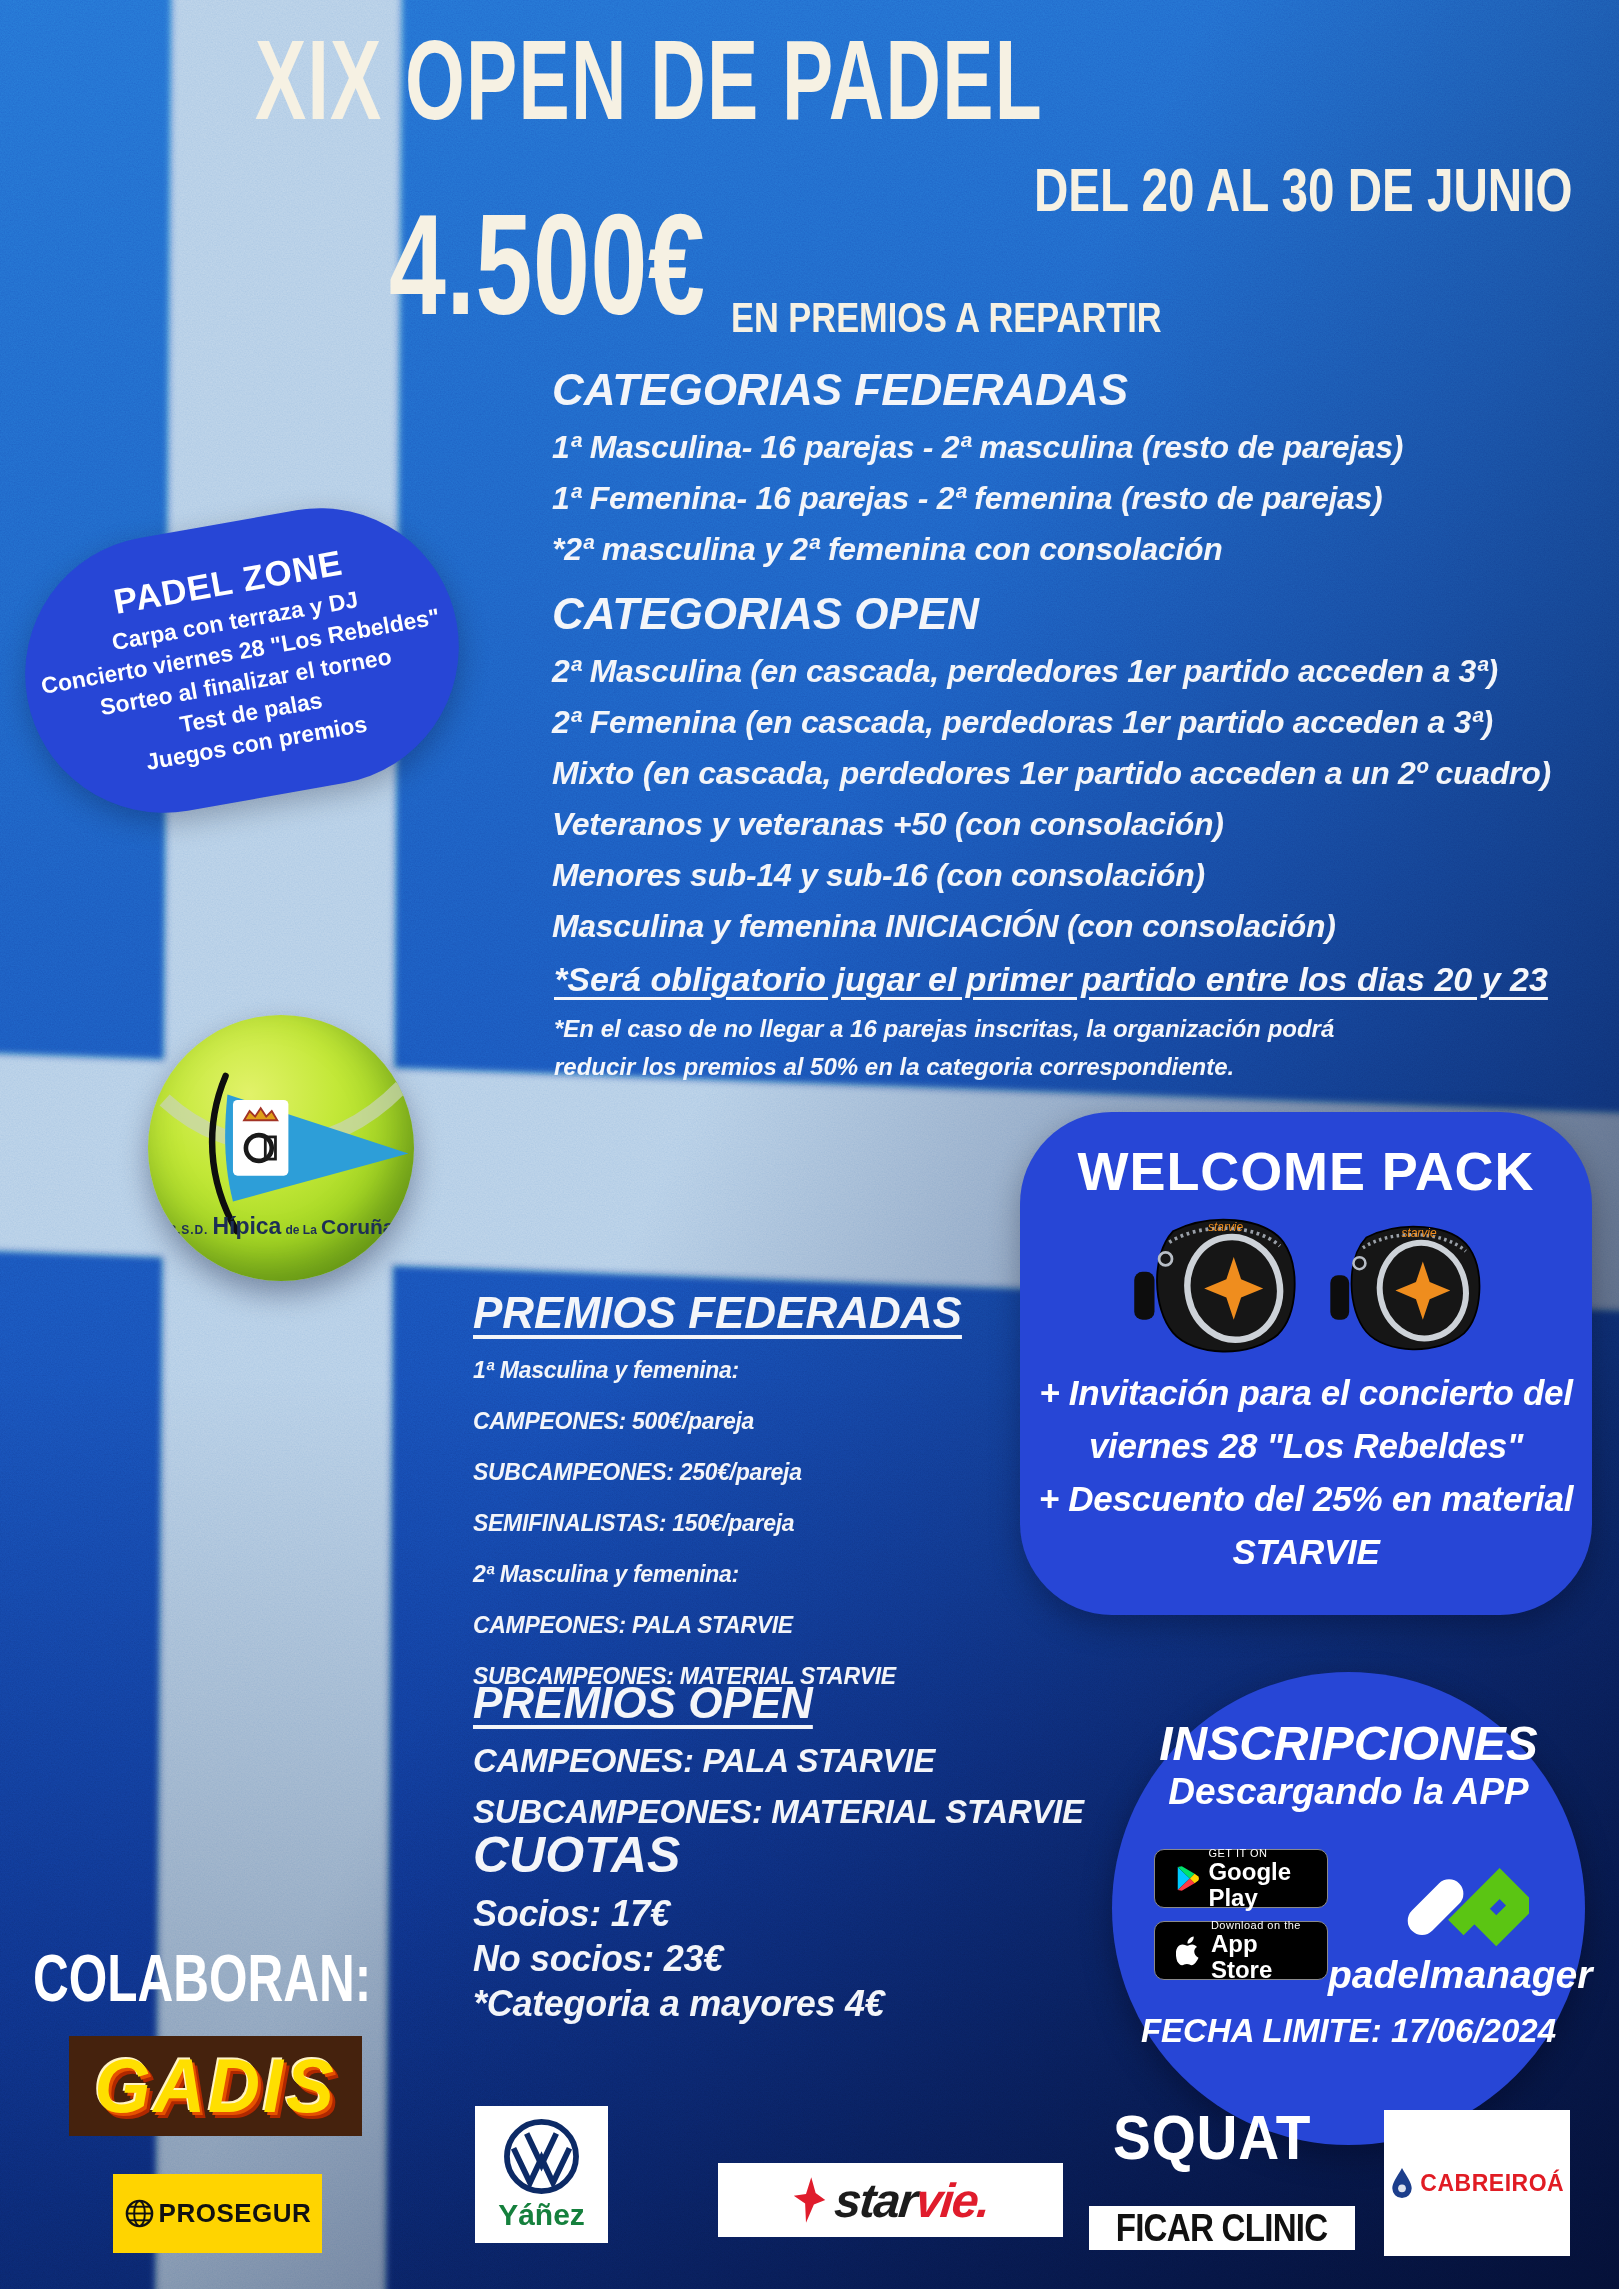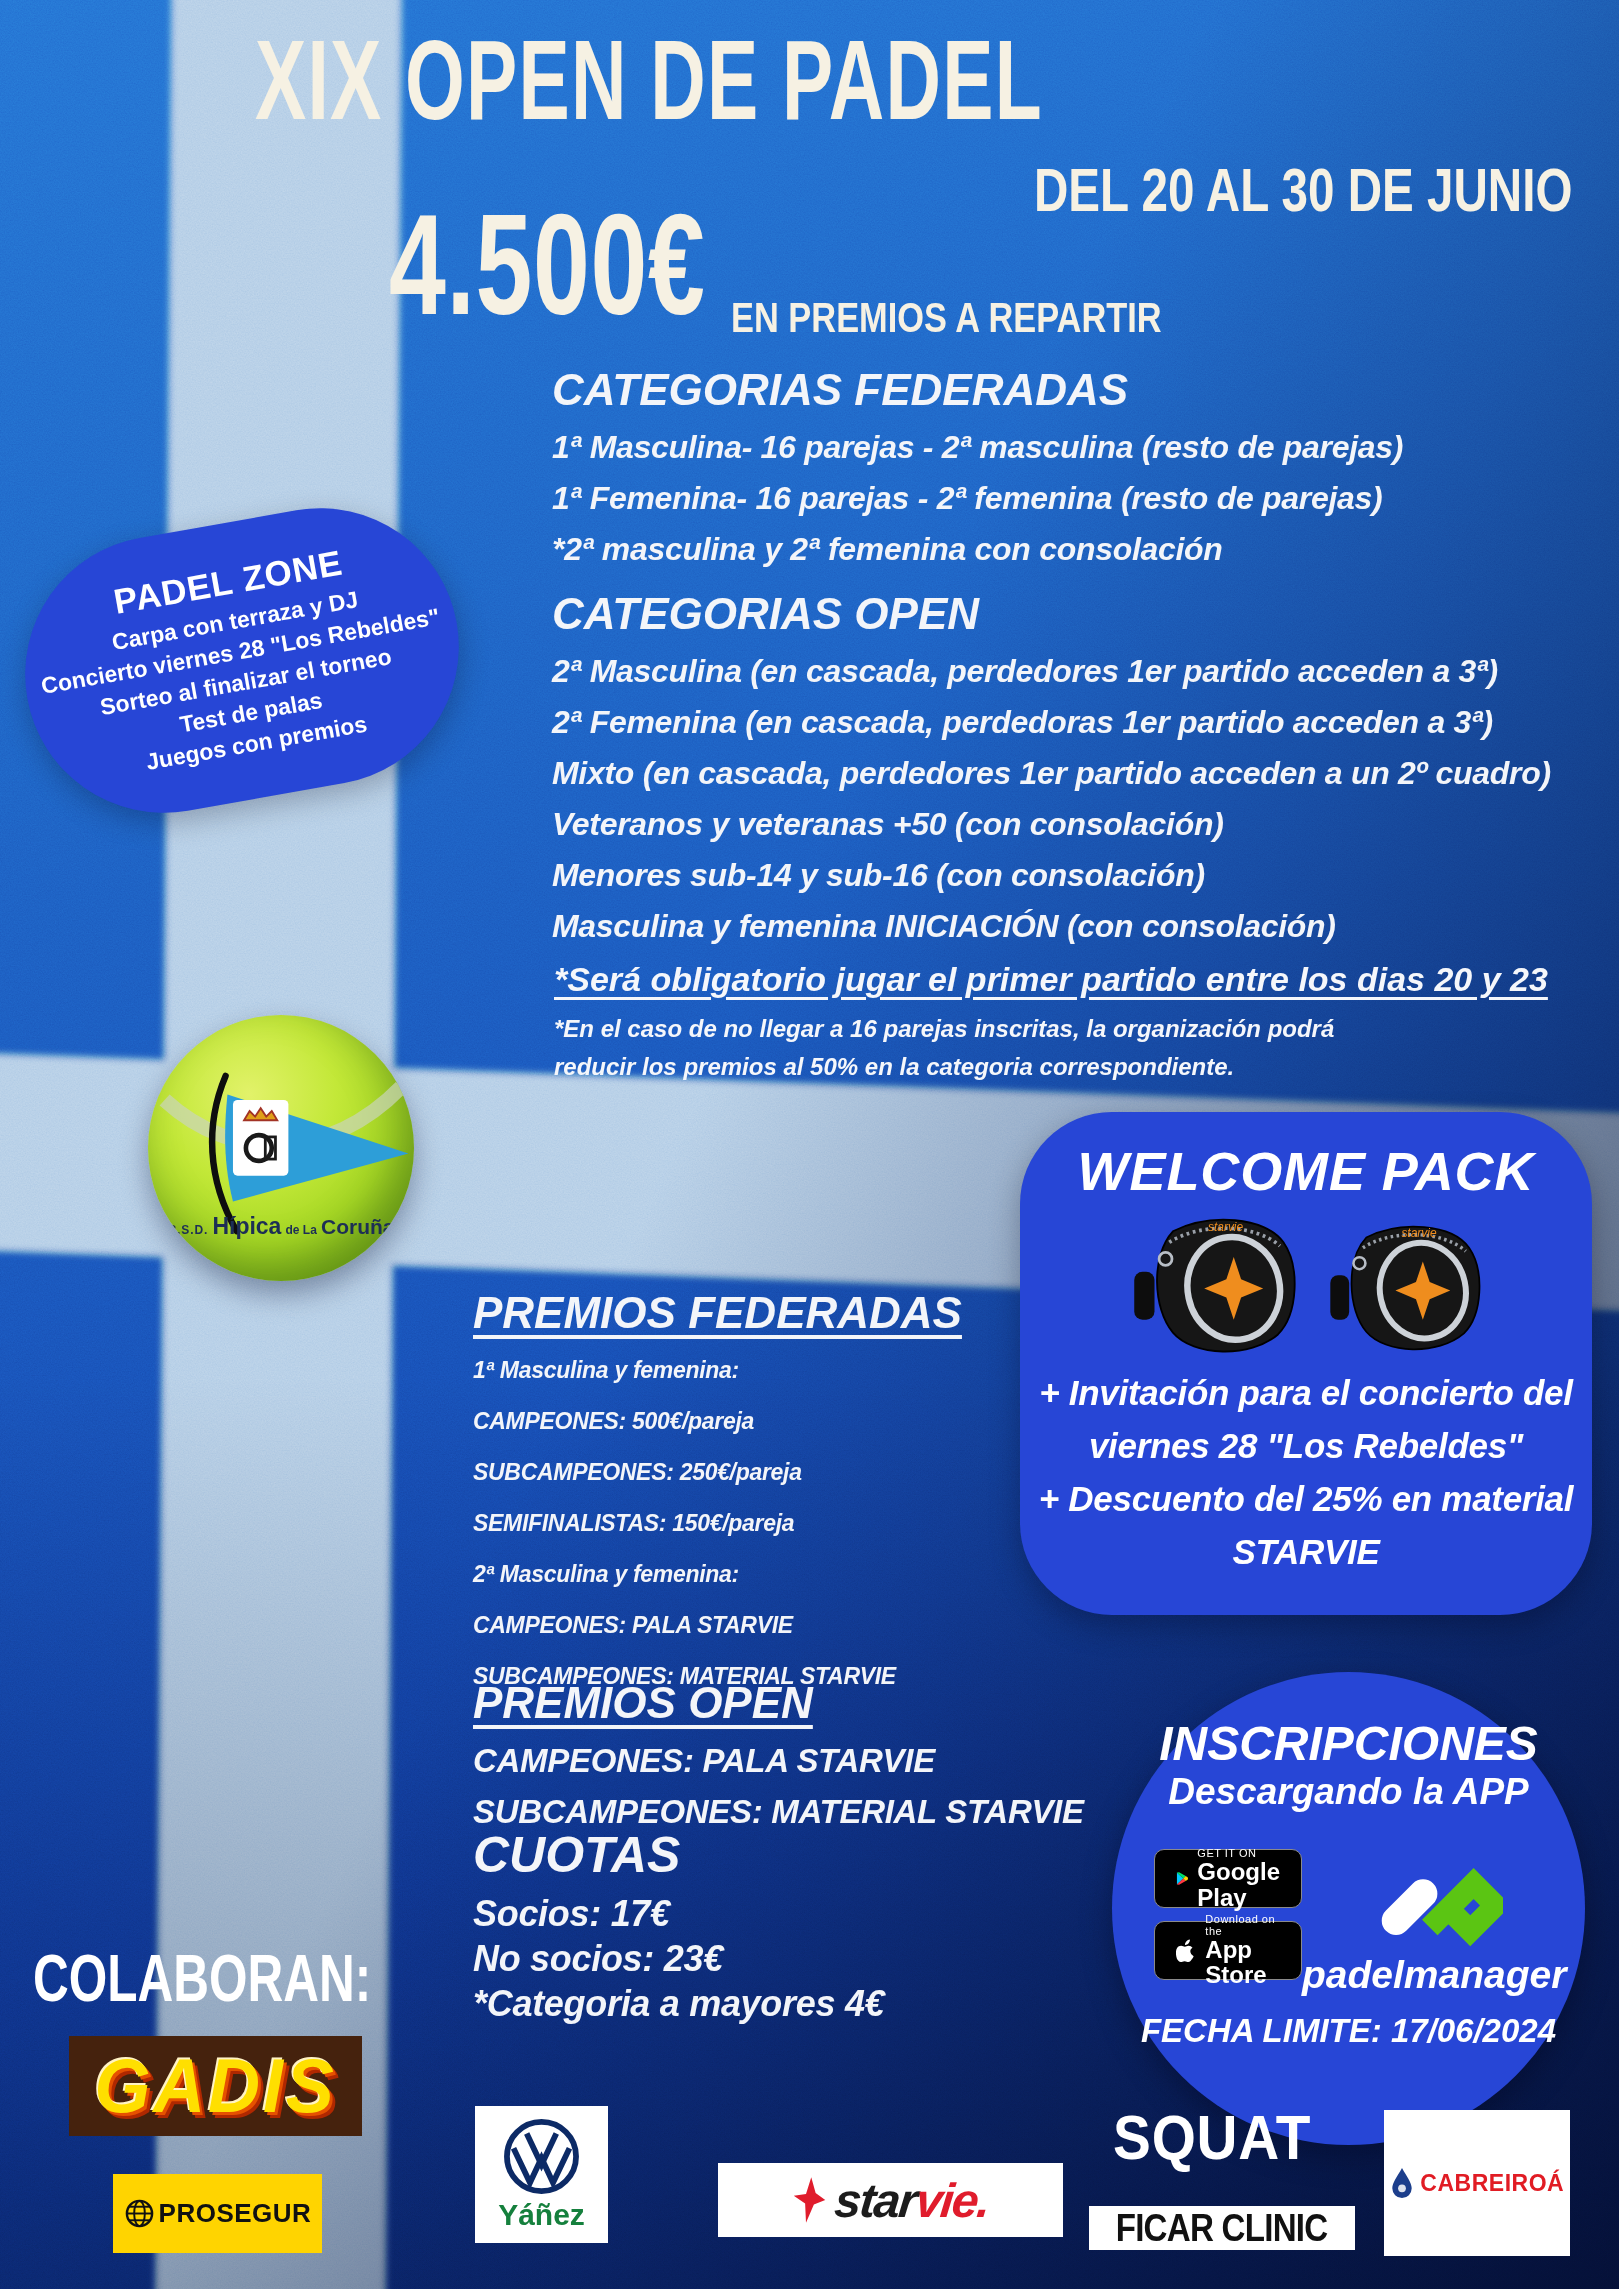--- a/index.html
+++ b/index.html
@@ -52,31 +52,31 @@
     box-shadow:inset -13px -18.5px 41px rgba(30,60,20,.35), 0 13px 28px rgba(0,10,40,.35); overflow:hidden; }
   .ball svg{ position:absolute; left:0; top:0; }
   .club-text{ position:absolute; left:0; right:0; top:198px; text-align:center; color:#1d2f55; white-space:nowrap; z-index:2; }
   .club-text .rsd{ font-size:12px; font-weight:600; letter-spacing:0.9px; }
   .club-text .hip{ font-size:23px; font-weight:600; }
   .club-text .dela{ font-size:12px; font-weight:600; }
   .club-text .cor{ font-size:21px; font-weight:600; }
 
   .wbox{ position:absolute; left:1020px; top:1112px; width:572px; height:503px; border-radius:92px;
     background:#2746d6; color:#fff; text-align:center; z-index:5; box-shadow:0 11px 31px rgba(0,0,20,.3); }
-  .wbox .wh{ margin-top:28px; font-size:54px; font-style:italic; font-weight:700; letter-spacing:0.9px; }
+  .wbox .wh{ margin-top:28px; font-size:54px; font-weight:700; letter-spacing:0.9px; }
   .wbox .bags{ margin-top:9.2px; }
   .wbox .wlines{ font-size:35px; font-style:italic; font-weight:700; line-height:53px; letter-spacing:-0.3px; }
 
   .insc{ position:absolute; left:1112px; top:1672px; width:473px; height:473px; border-radius:50%;
     background:#2746d6; color:#fff; text-align:center; z-index:5; box-shadow:0 11px 31px rgba(0,0,20,.35); }
   .insc .ih{ margin-top:44px; font-size:48px; font-style:italic; font-weight:700; }
   .insc .isub{ font-size:37px; font-style:italic; font-weight:600; margin-top:0px; }
   .insc .irow{ display:flex; margin-top:20px; padding:0 42px; align-items:center; justify-content:space-between; }
   .badges{ display:flex; flex-direction:column; gap:13px; }
-  .badge{ width:148px; height:59px; background:#000; border:1.8px solid #8a8a8a; border-radius:10px;
+  .badge{ width:174px; height:59px; background:#000; border:1.8px solid #8a8a8a; border-radius:10px;
     display:flex; align-items:center; gap:9.2px; padding:0 21px; cursor:pointer; }
   .badge .btxt{ text-align:left; color:#fff; line-height:1.05; }
   .badge .btop{ font-size:11px; letter-spacing:0.5px; }
   .badge .bname{ font-size:24px; font-weight:600; }
   .pmcol{ display:flex; flex-direction:column; align-items:center; gap:1.8px; }
   .pmword{ font-size:39px; font-style:italic; font-weight:700; }
   .ideadline{ margin-top:14.8px; font-size:33px; font-style:italic; font-weight:700; white-space:nowrap; }
 
   #colaboran{ left:33px; top:1940px; font-size:66px; transform:scaleX(.75); color:#fff; }
   .gadis{ position:absolute; left:69px; top:2036px; width:293px; height:100px; background:#45220d; z-index:5;

